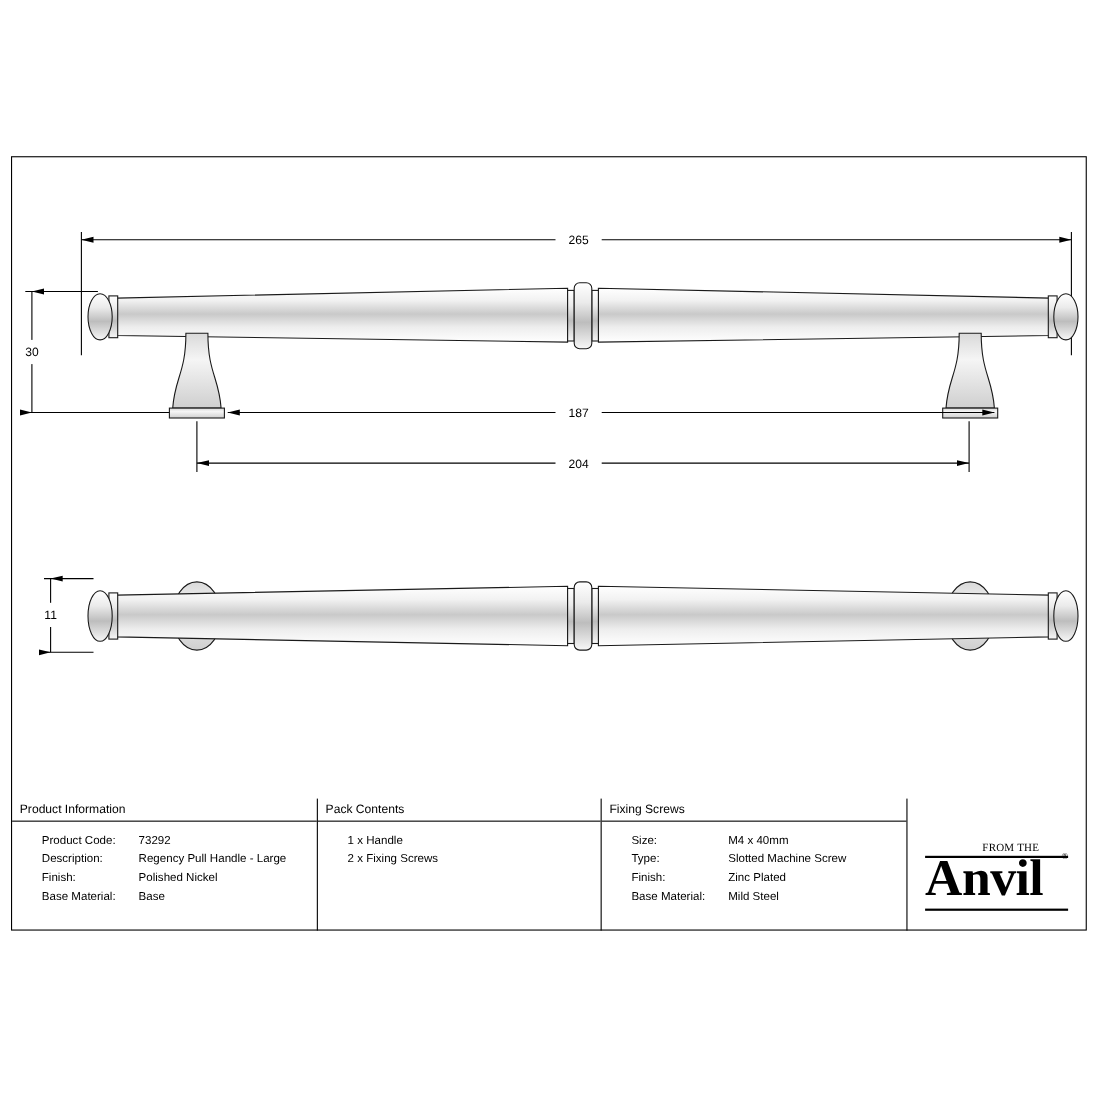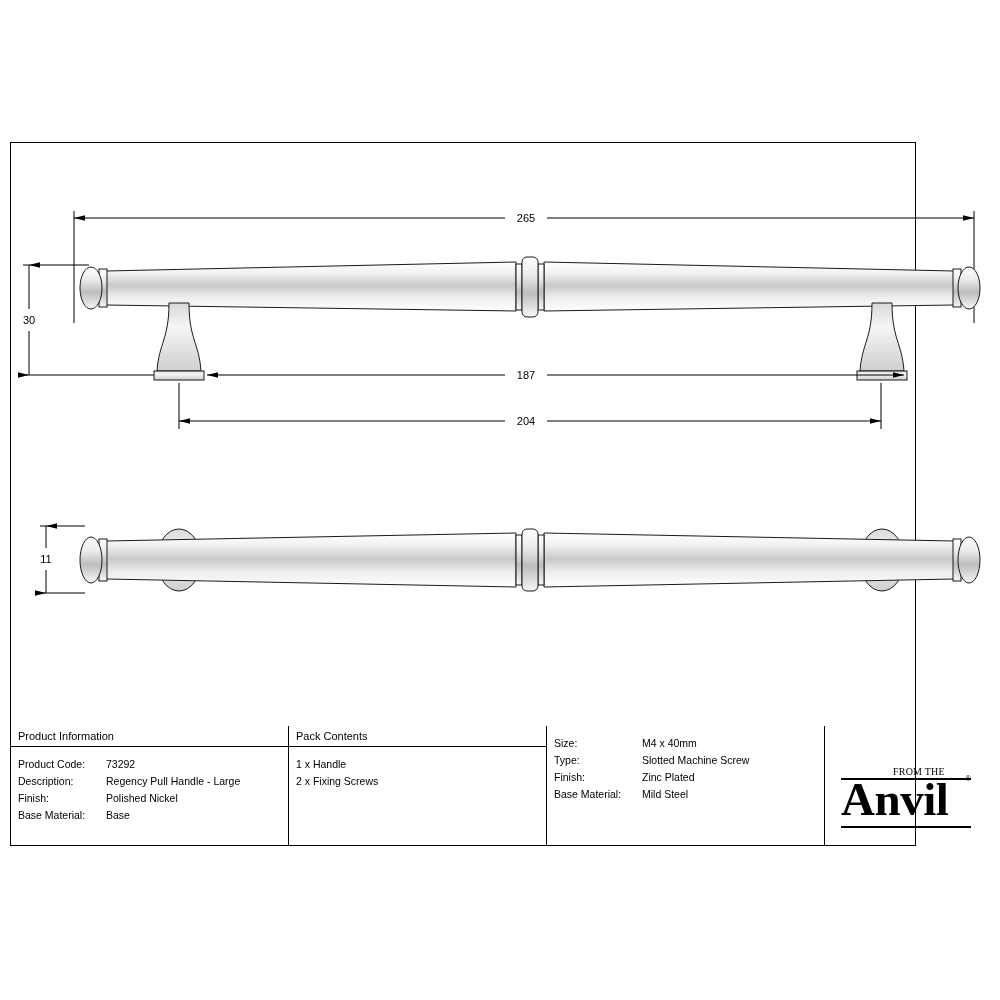--- a/index.html
+++ b/index.html
@@ -10,21 +10,21 @@
   body {
     width: 1000px;
     height: 1000px;
     font-family: "Liberation Sans", sans-serif;
     color: #000000;
   }
   .sheet {
     position: absolute;
     left: 10px;
     top: 142px;
-    width: 906px;
+    width: 978px;
     height: 704px;
     border: 1px solid #000000;
     box-sizing: border-box;
   }
   .drawing-area {
     position: absolute;
     left: 0;
     top: 0;
     width: 978px;
     height: 558px;
@@ -68,20 +68,21 @@
   .col-head {
     font-size: 11px;
     padding: 4px 0 0 7px;
     height: 21px;
     box-sizing: border-box;
     border-bottom: 1px solid #000000;
   }
   .col-body {
     padding: 9px 0 0 7px;
     font-size: 10.5px;
+    margin-left: 20px;
   }
   .kv {
     display: flex;
     line-height: 17px;
   }
   .kv .k { width: 88px; }
   .kv .v { }
   .plain-line { line-height: 17px; }
 
   
@@ -303,20 +304,21 @@
 
     <div class="info-col col-2">
       <div class="col-head">Pack Contents</div>
       <div class="col-body">
         <div class="plain-line">1 x Handle</div>
         <div class="plain-line">2 x Fixing Screws</div>
       </div>
     </div>
 
     <div class="info-col col-3">
+      <div class="col-head">Fixing Screws</div>
       <div class="col-body">
         <div class="kv">
           <span class="k">Size:</span>
           <span class="v">M4 x 40mm</span>
         </div>
         <div class="kv">
           <span class="k">Type:</span>
           <span class="v">Slotted Machine Screw</span>
         </div>
         <div class="kv">

